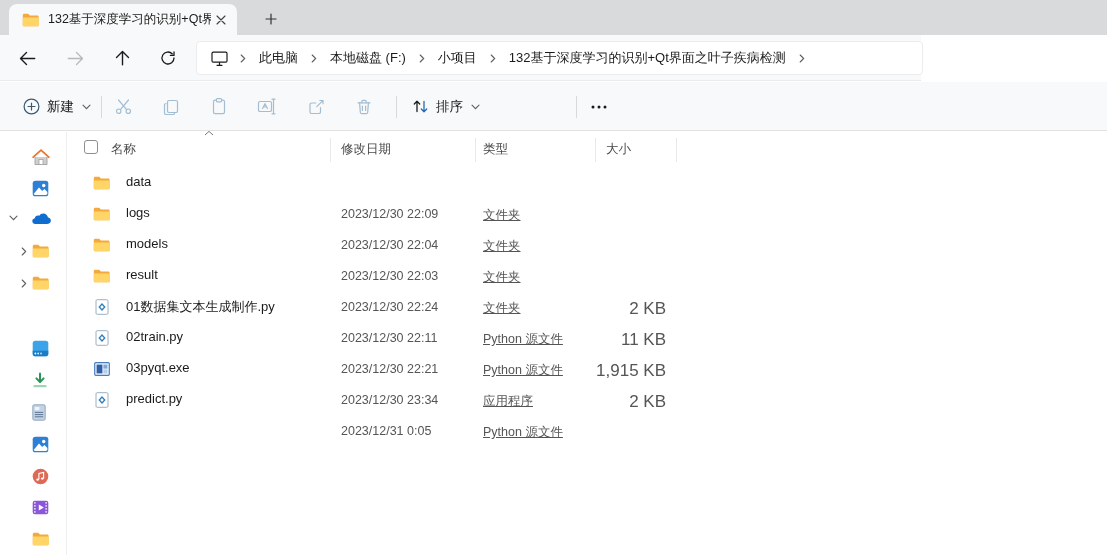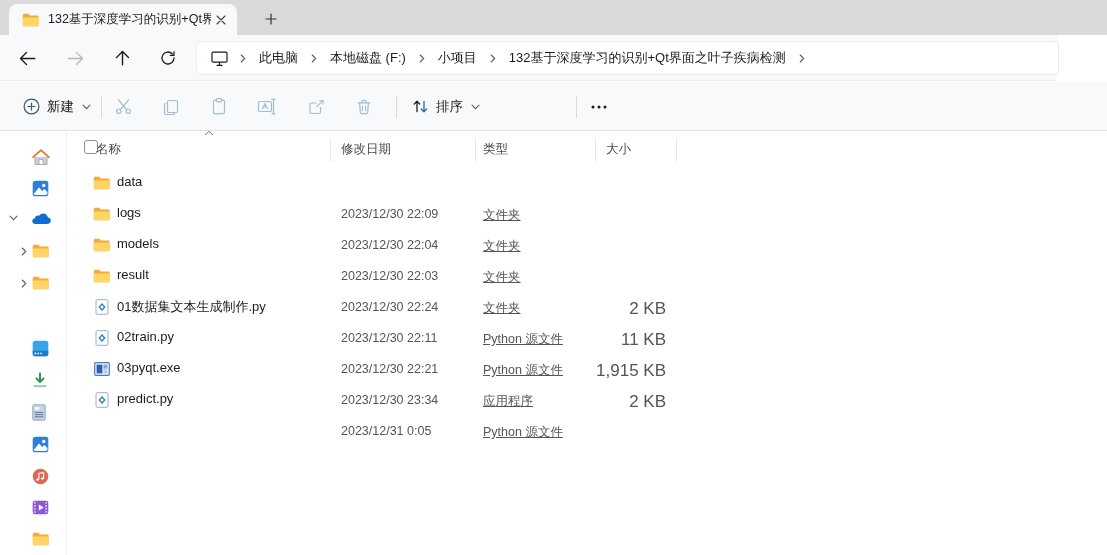--- a/index.html
+++ b/index.html
@@ -16,21 +16,21 @@
   .tab {
     position:absolute; left:9px; top:4px; width:228px; height:31px;
     background:#f8f9fa; border-radius:8px 8px 0 0;
     display:flex; align-items:center; padding:0 6px 0 13px;
   }
   .tab-title { flex:1; font-size:12.5px; color:#1b1b1b; white-space:nowrap; overflow:hidden; margin-left:9px; }
   .tab-close { width:20px; height:20px; display:flex; align-items:center; justify-content:center; border-radius:4px; color:#404040; flex:none; }
   .newtab-btn { position:absolute; left:260px; top:8px; width:22px; height:22px; display:flex; align-items:center; justify-content:center; color:#333; border-radius:4px; }
 
   
-  .navbar { position:absolute; left:0; top:35px; width:1057px; height:46px; background:#f8f9fa; border-bottom:1px solid #ebebeb; }
+  .navbar { position:absolute; left:0; top:35px; width:921px; height:46px; background:#f8f9fa; border-bottom:1px solid #ebebeb; }
   .navbtn { position:absolute; top:9px; width:28px; height:28px; display:flex; align-items:center; justify-content:center; border-radius:4px; }
   .addressbar {
     position:absolute; left:196px; top:6px; right:-2px; height:34px;
     background:#fff; border:1px solid #ececec; border-radius:4px;
     display:flex; align-items:center; padding-left:13px; overflow:hidden;
   }
   .crumb { font-size:13px; color:#1b1b1b; padding:4px 6px; border-radius:4px; white-space:nowrap; }
   .crumb-sep { display:flex; align-items:center; padding:0 7px; color:#5f5f5f; }
   .addr-icon { display:flex; align-items:center; margin-right:4px; }
 
@@ -49,21 +49,21 @@
 
   
   .main { position:absolute; left:68px; top:132px; right:0; bottom:0; background:#fff; }
   .header-row { position:relative; height:35px; font-size:12.5px; color:#494949; }
   .header-row .hcell { position:absolute; top:9px; }
   .hsep { position:absolute; top:6px; width:1px; height:24px; background:#e9e9e9; }
   .sort-chev { position:absolute; left:136px; top:-2px; color:#7a7a7a; }
   .sel-all { position:absolute; left:16px; top:8px; width:14px; height:14px; border:1px solid #8f8f8f; border-radius:3px; background:#fff; }
   .rows { position:relative; }
   .row { position:relative; height:31px; }
-  .row .cname { position:absolute; left:49px; top:7px; font-size:13px; color:#1b1b1b; white-space:nowrap; }
+  .row .cname { position:absolute; left:58px; top:7px; font-size:13px; color:#1b1b1b; white-space:nowrap; }
   .row .cicon { position:absolute; left:25px; top:7px; width:17px; height:17px; display:flex; align-items:center; justify-content:center; }
   .row .cdate, .row .ctype { position:absolute; top:8px; font-size:12.5px; color:#555; white-space:nowrap;margin-top:32px; }
   .row .cdate { left:273px; }
   .row .ctype { left:415px;text-decoration:underline; }
   .row .csize { position:absolute; left:514px; width:84px; top:8px; font-size:17px; color:#555; text-align:right; }
   svg { display:block; }
 </style>
 </head>
 <body>
 
@@ -369,21 +369,21 @@
     </div>
 
   <div class="main">
     <div class="header-row">
       <span class="sel-all"></span>
       <span class="sort-chev">
         <svg width="10" height="6" viewBox="0 0 10 6">
             <path d="M1 5l4-3.6L9 5" fill="none" stroke="#7a7a7a" stroke-width="1"></path>
           </svg>
       </span>
-      <span class="hcell" style="left:28px">名称</span>
+      <span class="hcell" style="left:43px">名称</span>
       <span class="hcell" style="left:273px">修改日期</span>
       <span class="hcell" style="left:415px">类型</span>
       <span class="hcell" style="left:538px">大小</span>
       <span class="hsep" style="left:262px"></span>
       <span class="hsep" style="left:407px"></span>
       <span class="hsep" style="left:527px"></span>
       <span class="hsep" style="left:608px"></span>
     </div>
     <div class="rows" id="rows">
   <div class="row">

